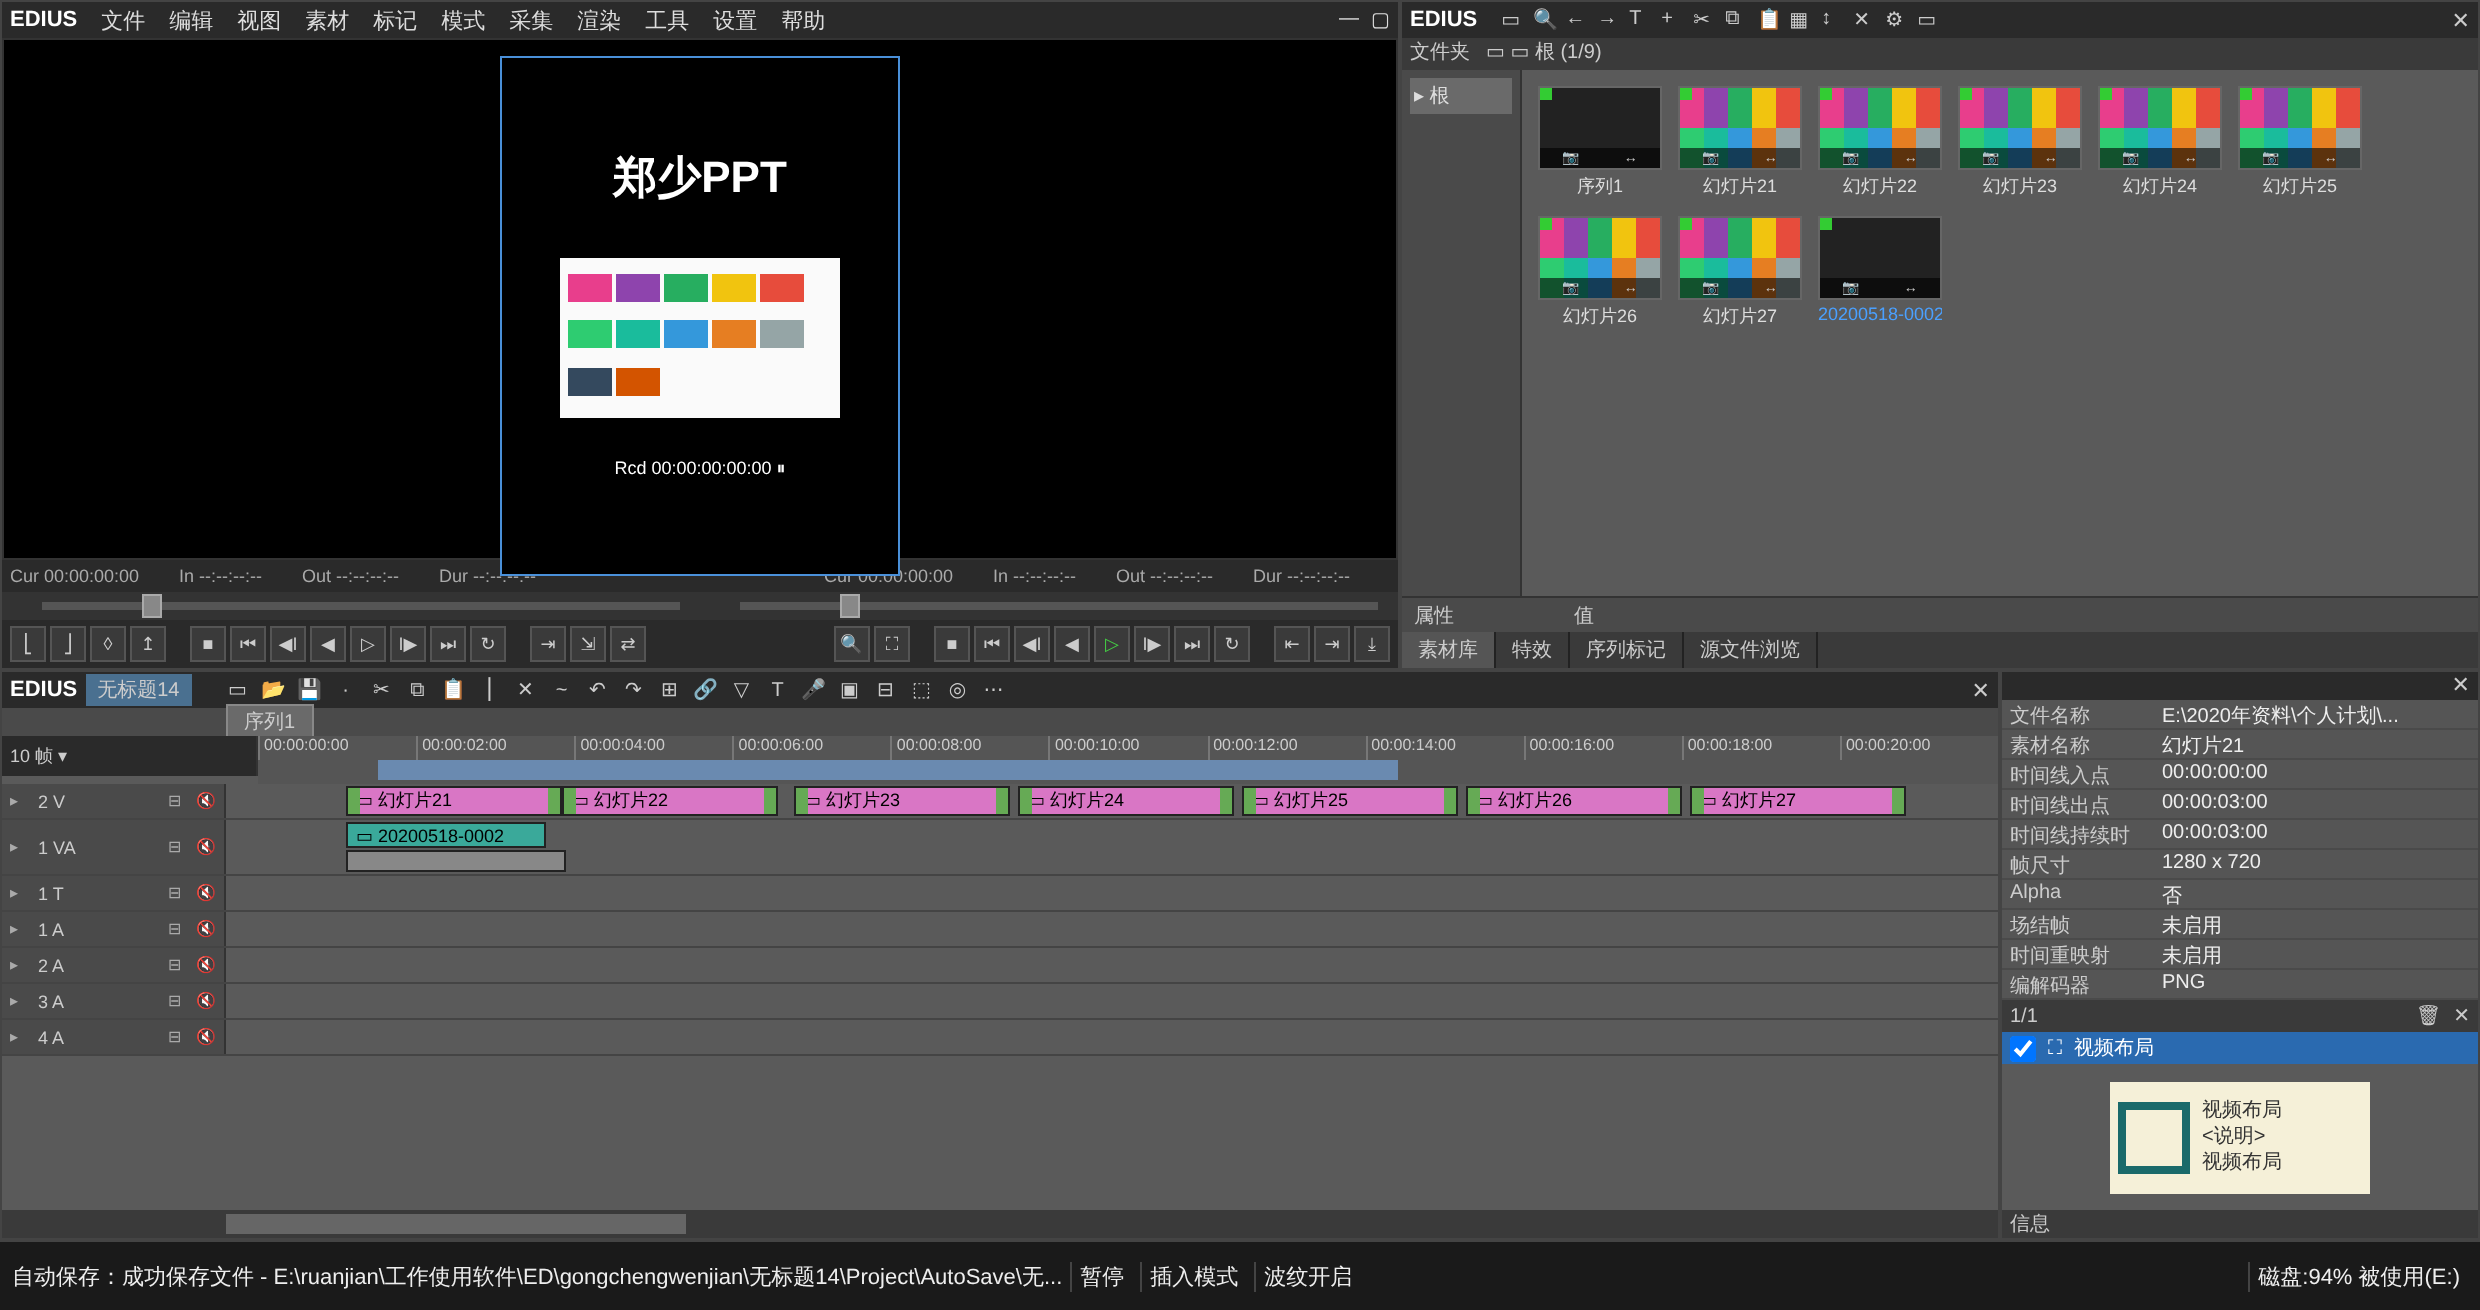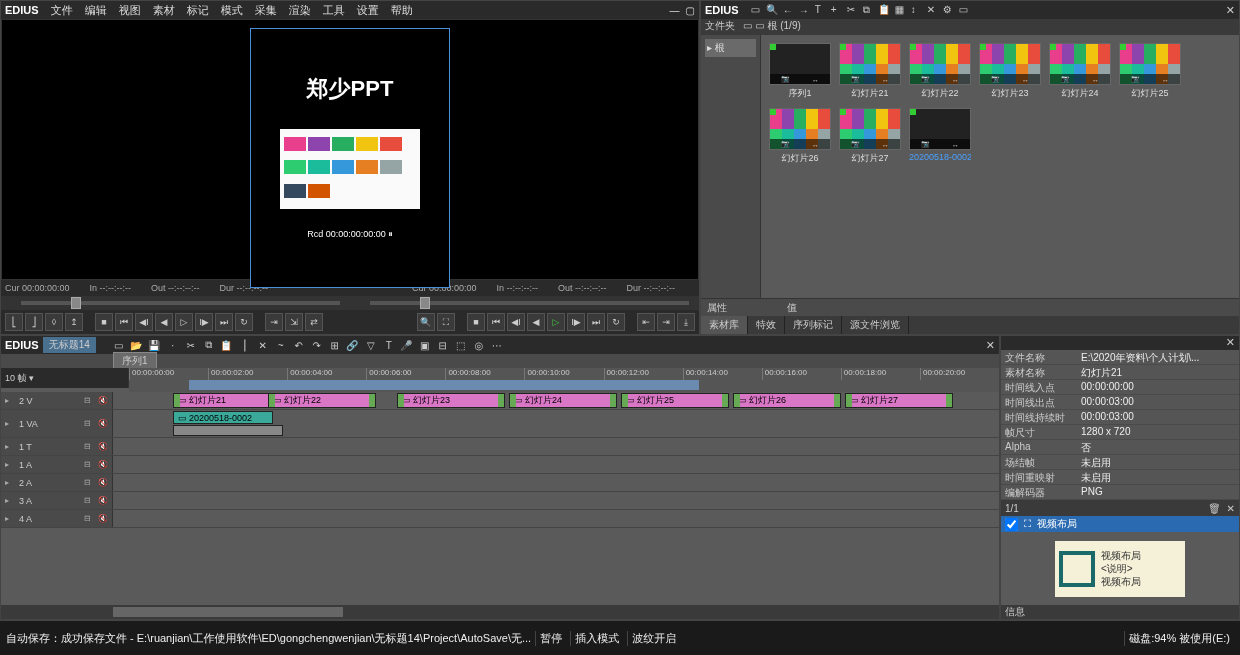--- a/index.html
+++ b/index.html
@@ -508,21 +508,21 @@
     <div class="tracks" id="tracks">
         <div class="track">
           <div class="track-head">
             <span class="tico">▸</span>
             <span class="tname">2 V</span>
             <span class="tico">⊟</span>
             <span class="tico">🔇</span>
           </div>
           <div class="track-body">
             <div class="clip-block pink" style="left: 60px; width: 108px;"><div class="h l"></div>▭ 幻灯片21<div class="h r"></div></div>
-            <div class="clip-block pink" style="left: 155px; width: 108px;"><div class="h l"></div>▭ 幻灯片22<div class="h r"></div></div>
+            <div class="clip-block pink" style="left: 168px; width: 108px;"><div class="h l"></div>▭ 幻灯片22<div class="h r"></div></div>
             <div class="clip-block pink" style="left: 284px; width: 108px;"><div class="h l"></div>▭ 幻灯片23<div class="h r"></div></div>
             <div class="clip-block pink" style="left: 396px; width: 108px;"><div class="h l"></div>▭ 幻灯片24<div class="h r"></div></div>
             <div class="clip-block pink" style="left: 508px; width: 108px;"><div class="h l"></div>▭ 幻灯片25<div class="h r"></div></div>
             <div class="clip-block pink" style="left: 620px; width: 108px;"><div class="h l"></div>▭ 幻灯片26<div class="h r"></div></div>
             <div class="clip-block pink" style="left: 732px; width: 108px;"><div class="h l"></div>▭ 幻灯片27<div class="h r"></div></div>
           </div>
         </div>
         <div class="track tall">
           <div class="track-head">
             <span class="tico">▸</span>

